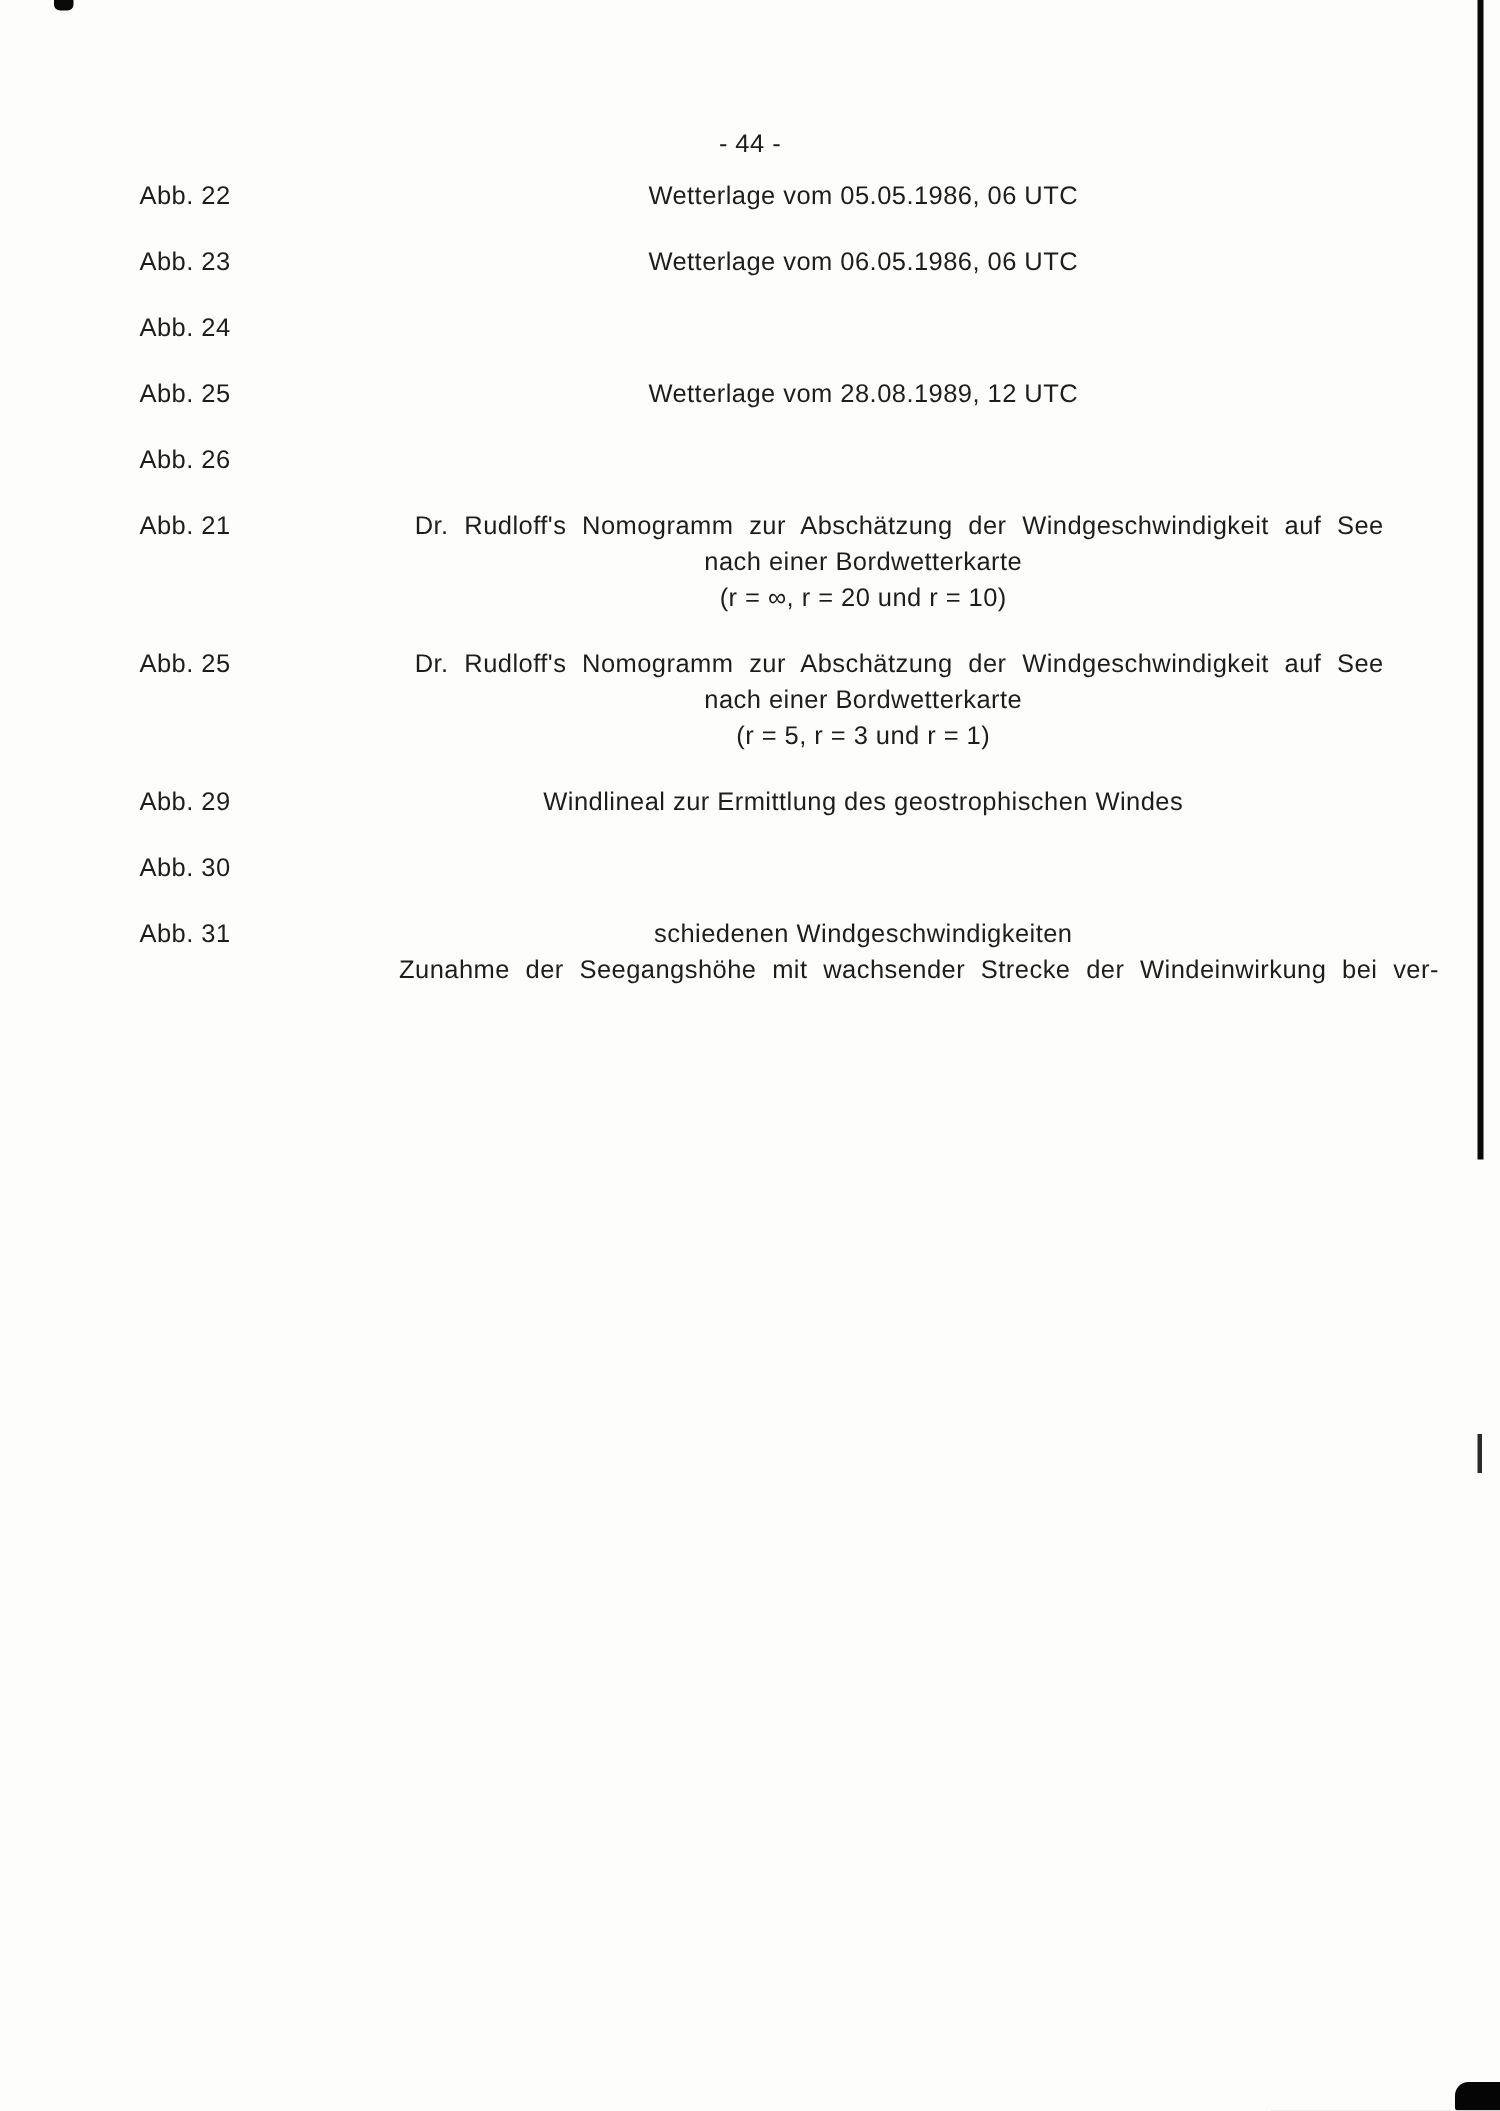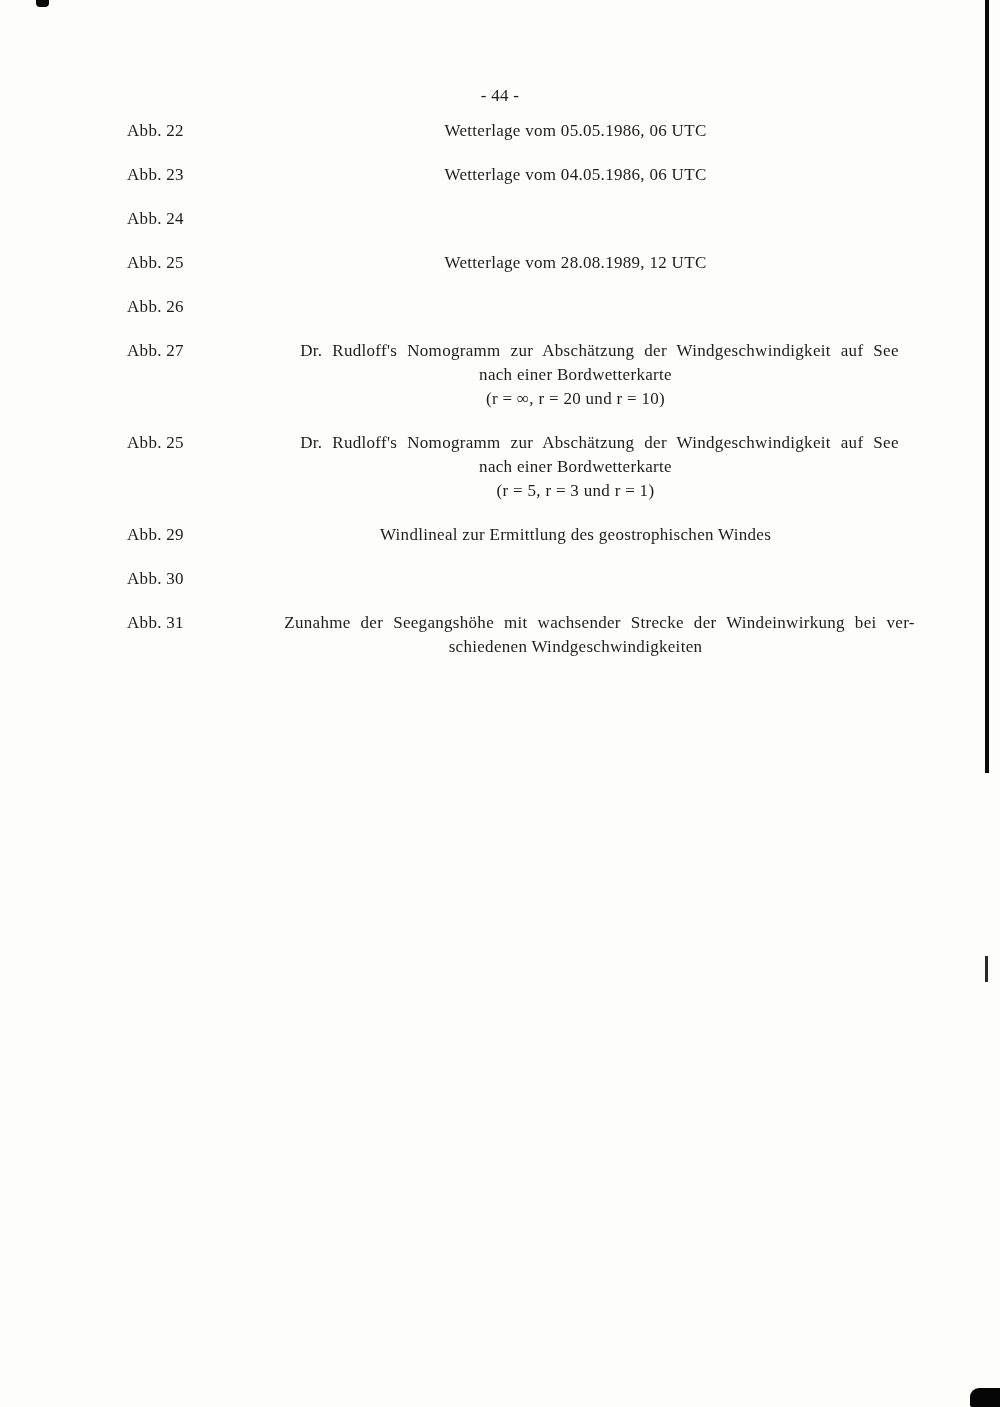--- a/index.html
+++ b/index.html
@@ -7,21 +7,21 @@
     padding: 0;
     background: #e8e8e8;
   }
   .page {
     position: relative;
     width: 1000px;
     height: 1407px;
     margin: 0 auto;
     background: #fdfdfc;
     overflow: hidden;
-    font-family: Liberation Serif, serif;
+    font-family: Liberation Sans, sans-serif;
     color: #1d1d1d;
     font-size: 17px;
     letter-spacing: 0.3px;
   }
   .page-number {
     position: absolute;
     top: 84px;
     left: 0;
     width: 100%;
     text-align: center;
@@ -36,21 +36,20 @@
   .entry {
     display: flex;
     align-items: flex-start;
     margin-bottom: 20px;
   }
   .entry-label {
     width: 125px;
     flex-shrink: 0;
     line-height: 24px;
     white-space: nowrap;
-    text-align: center;
   }
   .entry-lines {
     flex: 1;
     max-width: 715px;
     text-align: center;
   }
   .line {
     line-height: 24px;
     white-space: nowrap;
   }
@@ -105,41 +104,41 @@
   <div class="entry">
     <div class="entry-label">Abb. 22</div>
     <div class="entry-lines">
           <div class="line">Wetterlage vom 05.05.1986, 06 UTC</div>
         </div>
   </div>
 
   <div class="entry">
     <div class="entry-label">Abb. 23</div>
     <div class="entry-lines">
-          <div class="line">Wetterlage vom 04.05.1986, 06 UTC</div>
+          <div class="line">Wetterlage vom 06.05.1986, 06 UTC</div>
         </div>
   </div>
 
   <div class="entry">
     <div class="entry-label">Abb. 24</div>
   </div>
 
   <div class="entry">
     <div class="entry-label">Abb. 25</div>
     <div class="entry-lines">
           <div class="line">Wetterlage vom 28.08.1989, 12 UTC</div>
         </div>
   </div>
 
   <div class="entry">
     <div class="entry-label">Abb. 26</div>
   </div>
 
   <div class="entry">
-    <div class="entry-label">Abb. 27</div>
+    <div class="entry-label">Abb. 21</div>
     <div class="entry-lines">
           <div class="line spread">Dr. Rudloff's Nomogramm zur Abschätzung der Windgeschwindigkeit auf See</div>
           <div class="line">nach einer Bordwetterkarte</div>
           <div class="line">(r = ∞, r = 20 und r = 10)</div>
         </div>
   </div>
 
   <div class="entry">
     <div class="entry-label">Abb. 25</div>
     <div class="entry-lines">
@@ -156,22 +155,22 @@
         </div>
   </div>
 
   <div class="entry">
     <div class="entry-label">Abb. 30</div>
   </div>
 
   <div class="entry">
     <div class="entry-label">Abb. 31</div>
     <div class="entry-lines">
+          <div class="line">schiedenen Windgeschwindigkeiten</div>
           <div class="line spread">Zunahme der Seegangshöhe mit wachsender Strecke der Windeinwirkung bei ver-</div>
-          <div class="line">schiedenen Windgeschwindigkeiten</div>
         </div>
   </div>
 </div>
 
   <div class="scan-top-left"></div>
   <div class="scan-right-line"></div>
   <div class="scan-right-tick"></div>
   <div class="scan-bottom-right"></div>
 
 </div>

